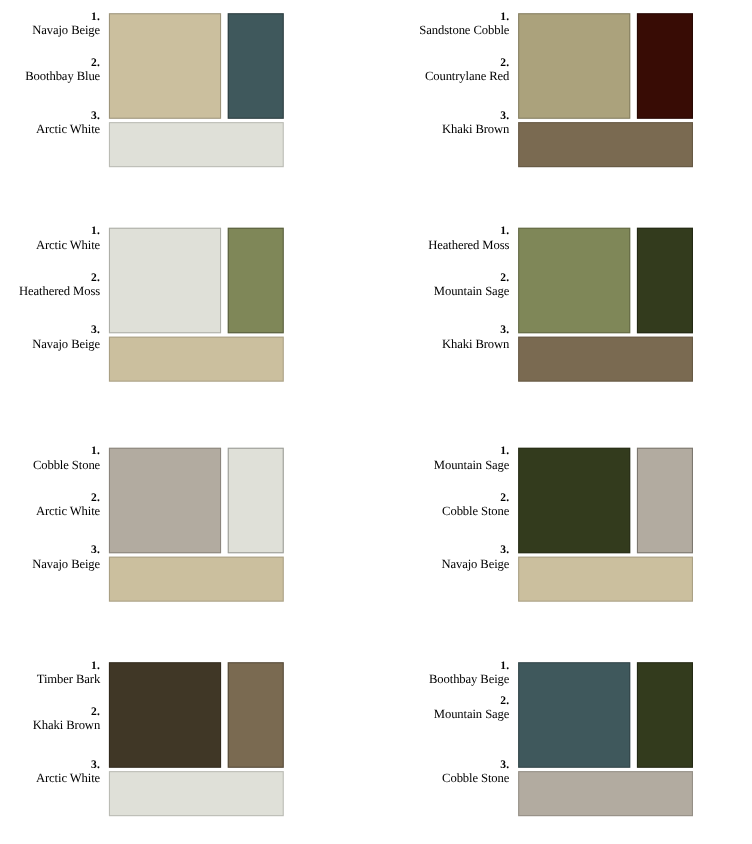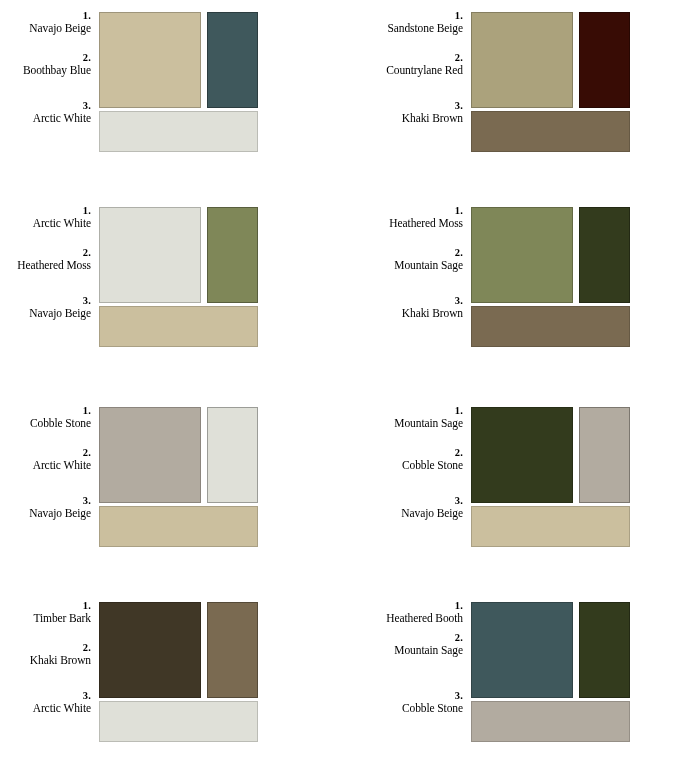--- a/index.html
+++ b/index.html
@@ -117,21 +117,21 @@
         </div>
       </div>
       <div class="swatch-main" style="background-color: rgb(203, 191, 158);"></div>
       <div class="swatch-accent" style="background-color: rgb(63, 88, 92);"></div>
       <div class="swatch-base" style="background-color: rgb(223, 224, 216);"></div>
     </div>
     <div class="palette-card col-right" style="left: 342px; top: 0px;">
       <div class="card-labels">
         <div class="label-group" style="top: 10px;">
           <span class="label-num">1.</span>
-          <span class="label-name">Sandstone Beige</span>
+          <span class="label-name">Sandstone Cobble</span>
         </div>
         <div class="label-group" style="top: 52px;">
           <span class="label-num">2.</span>
           <span class="label-name">Countrylane Red</span>
         </div>
         <div class="label-group" style="top: 100px;">
           <span class="label-num">3.</span>
           <span class="label-name">Khaki Brown</span>
         </div>
       </div>
@@ -231,21 +231,21 @@
         </div>
       </div>
       <div class="swatch-main" style="background-color: rgb(64, 55, 38);"></div>
       <div class="swatch-accent" style="background-color: rgb(122, 106, 81);"></div>
       <div class="swatch-base" style="background-color: rgb(223, 224, 216);"></div>
     </div>
     <div class="palette-card col-right" style="left: 342px; top: 590px;">
       <div class="card-labels">
         <div class="label-group" style="top: 10px;">
           <span class="label-num">1.</span>
-          <span class="label-name">Heathered Booth</span>
+          <span class="label-name">Boothbay Beige</span>
         </div>
         <div class="label-group" style="top: 42px;">
           <span class="label-num">2.</span>
           <span class="label-name">Mountain Sage</span>
         </div>
         <div class="label-group" style="top: 100px;">
           <span class="label-num">3.</span>
           <span class="label-name">Cobble Stone</span>
         </div>
       </div>

